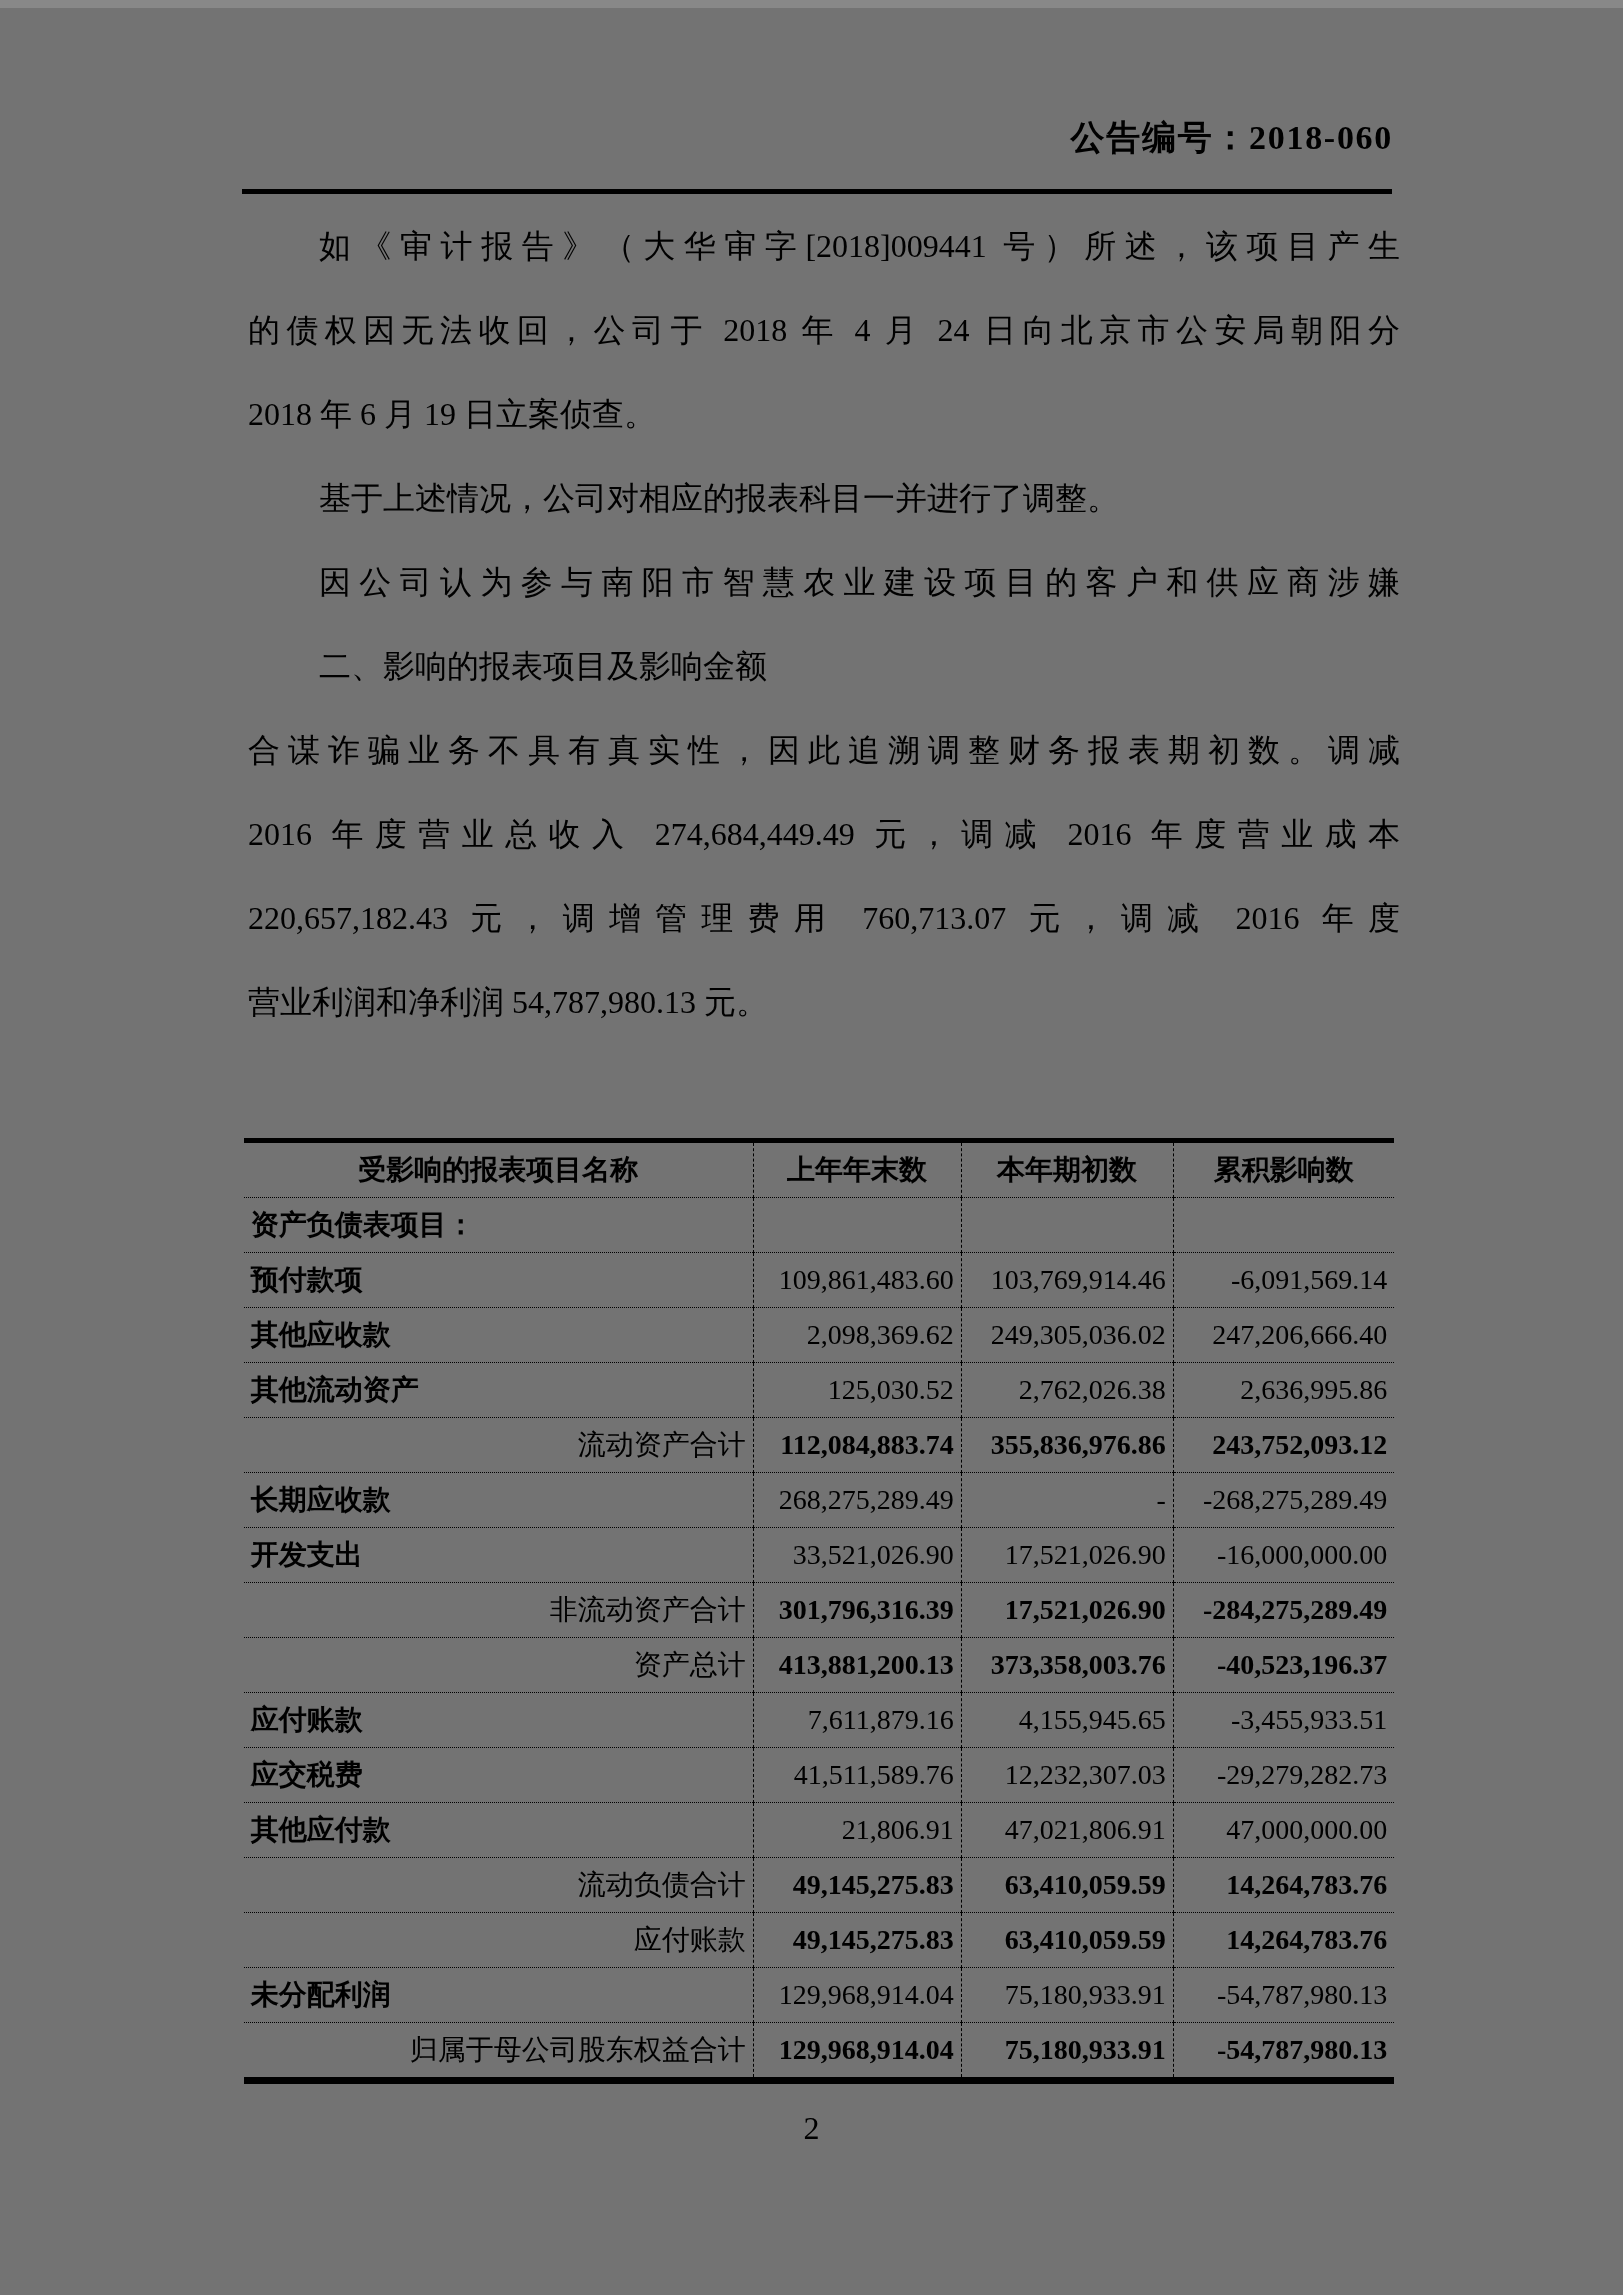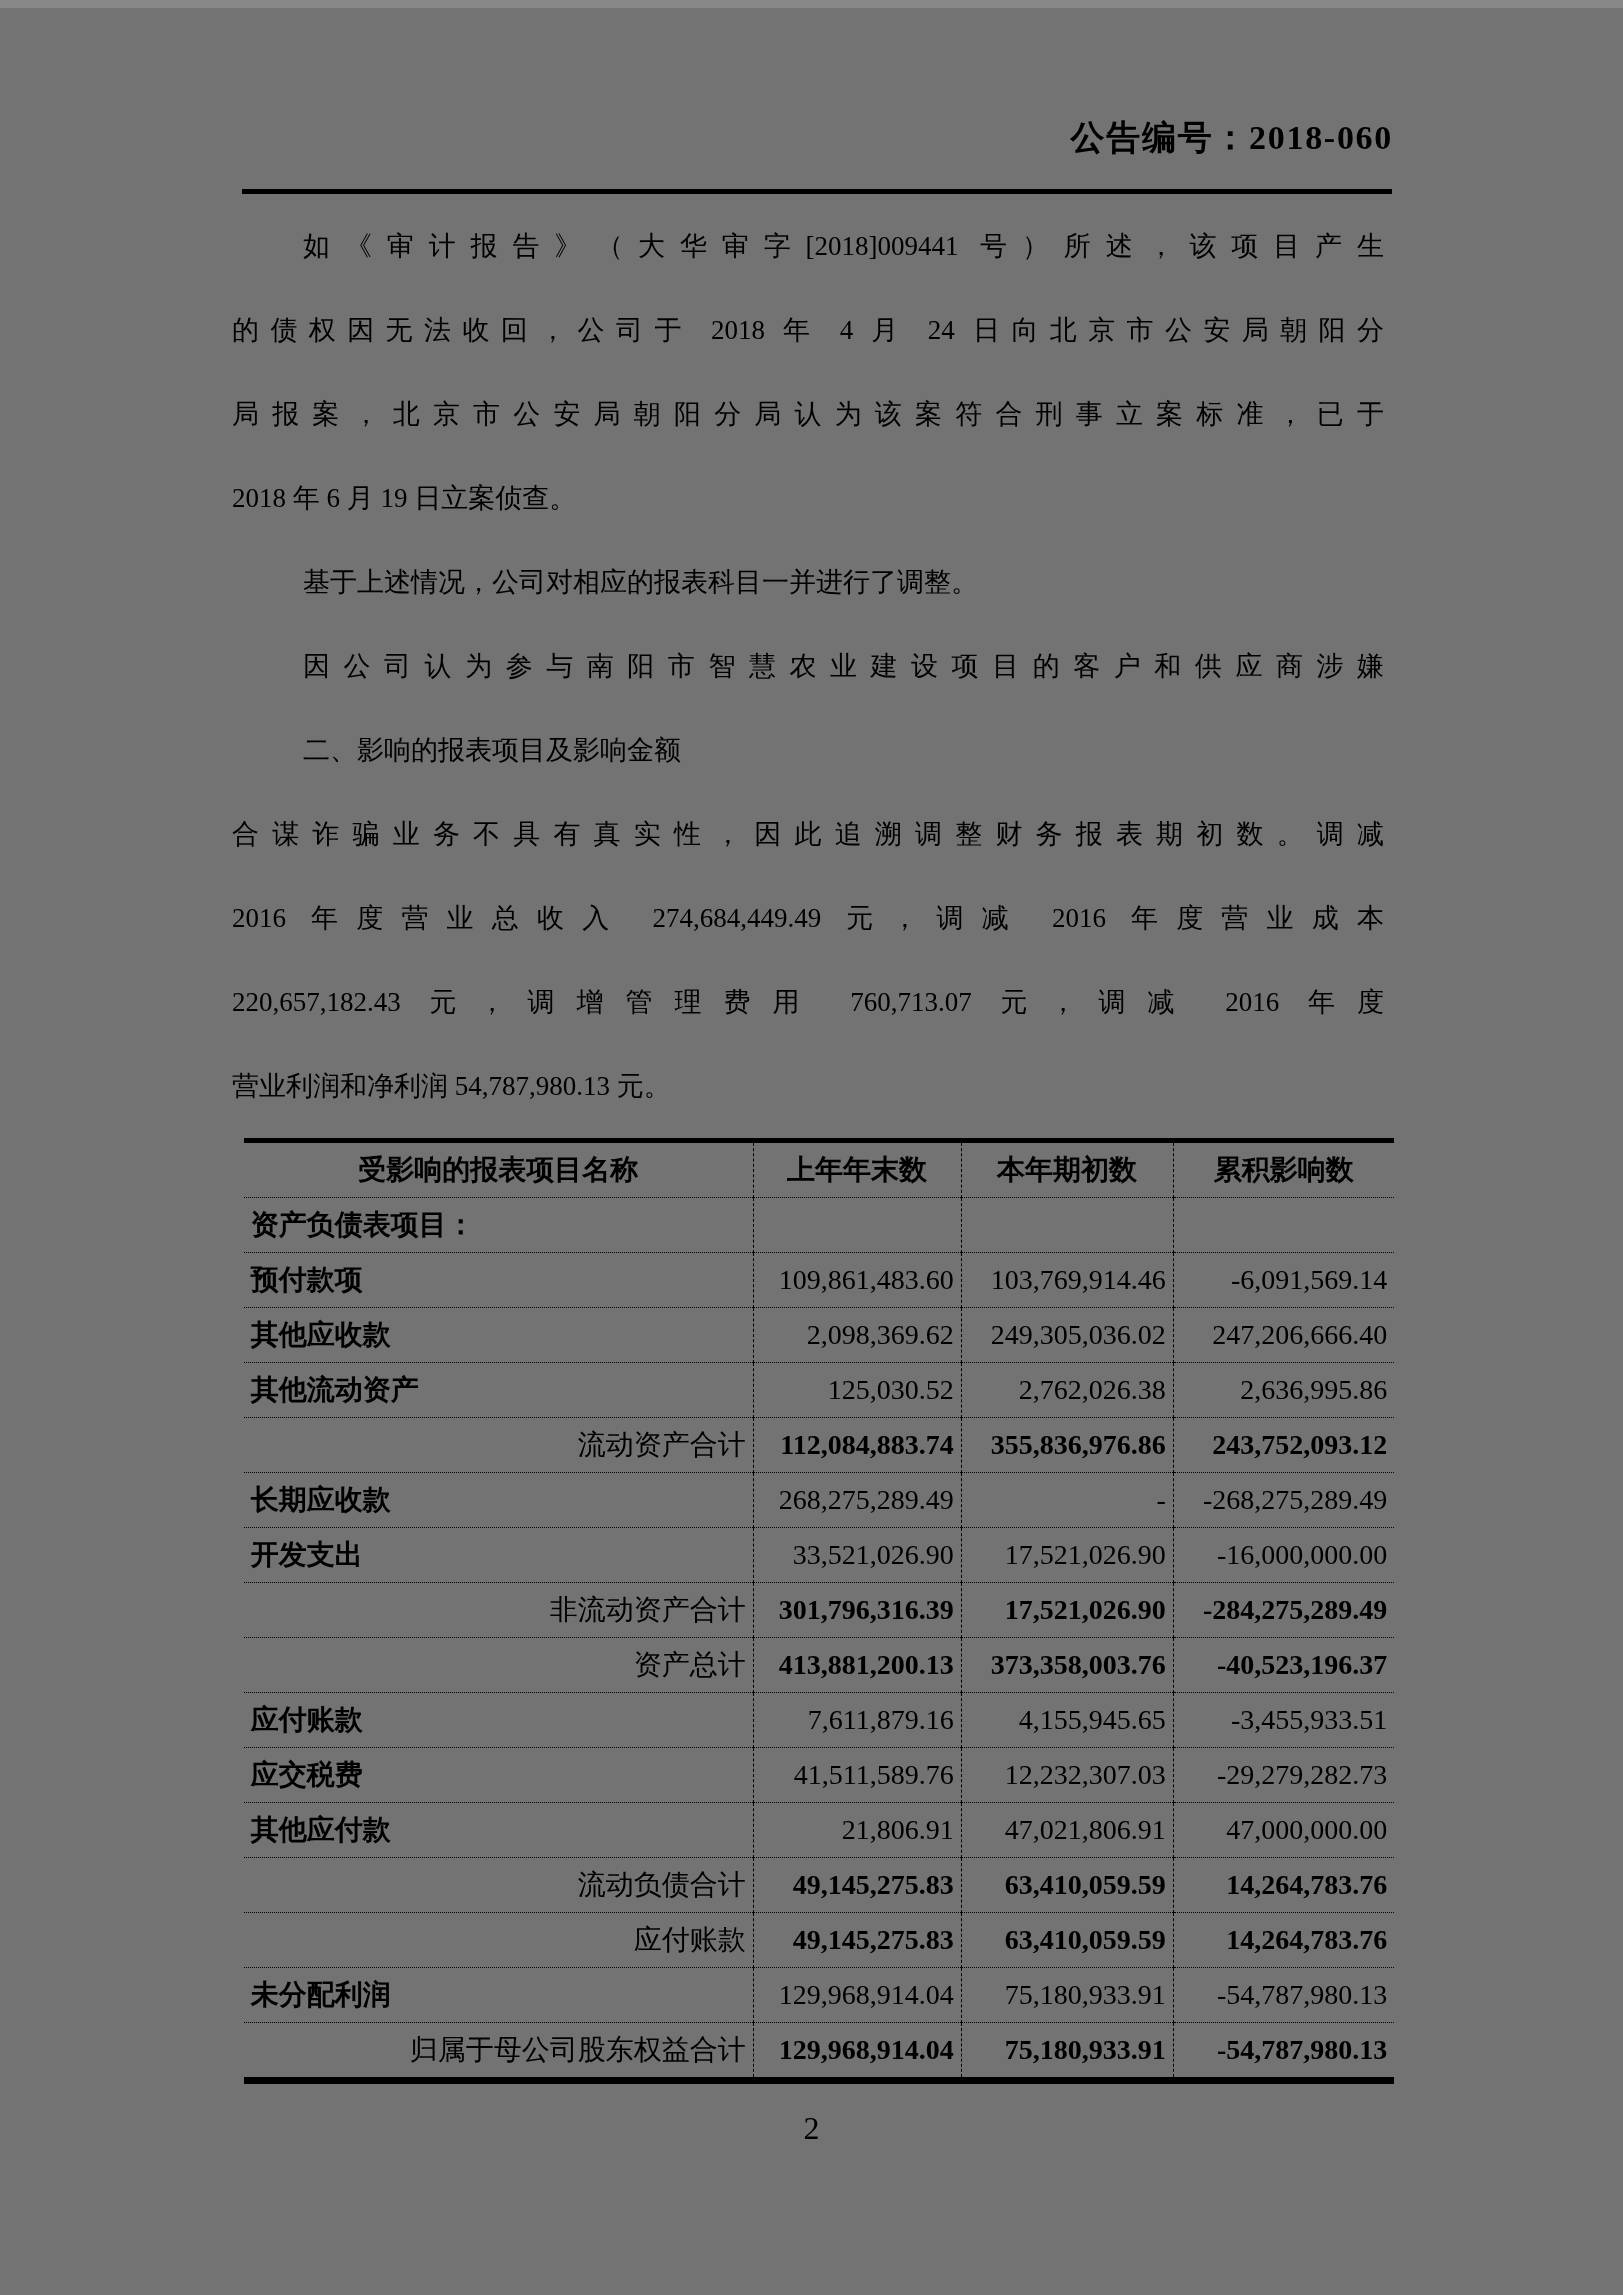--- a/index.html
+++ b/index.html
@@ -22,23 +22,23 @@
   }
   .header-rule {
     position:absolute;
     left:242px; top:181px;
     width:1150px; height:5px;
     background:#000;
   }
   
   .body-text {
     position:absolute;
-    left:232px; top:196px;
+    left:248px; top:196px;
     width:1152px;
-    font-size:27px;
+    font-size:32px;
     line-height:84px;
   }
   .body-text .line { white-space:nowrap; }
   .body-text .line.justify {
     white-space:normal;
     text-align:justify;
     text-align-last:justify;
     text-justify:inter-character;
   }
   .body-text .line.indent { padding-left:71px; }
@@ -82,21 +82,20 @@
 <body>
 
 <div class="page">
 
   <div class="doc-header">公告编号：2018-060</div>
   <div class="header-rule"></div>
 
   <div class="body-text">
     <div class="line justify indent">如《审计报告》（大华审字[2018]009441 号）所述，该项目产生</div>
     <div class="line justify">的债权因无法收回，公司于 2018 年 4 月 24 日向北京市公安局朝阳分</div>
-    <div class="line justify">局报案，北京市公安局朝阳分局认为该案符合刑事立案标准，已于</div>
     <div class="line">2018 年 6 月 19 日立案侦查。</div>
     <div class="line indent">基于上述情况，公司对相应的报表科目一并进行了调整。</div>
     <div class="line justify indent">因公司认为参与南阳市智慧农业建设项目的客户和供应商涉嫌</div>
     <div class="line indent">二、影响的报表项目及影响金额</div>
     <div class="line justify">合谋诈骗业务不具有真实性，因此追溯调整财务报表期初数。调减</div>
     <div class="line justify">2016 年度营业总收入 274,684,449.49 元，调减 2016 年度营业成本</div>
     <div class="line justify">220,657,182.43 元，调增管理费用 760,713.07 元，调减 2016 年度</div>
     <div class="line">营业利润和净利润 54,787,980.13 元。</div>
   </div>
 

